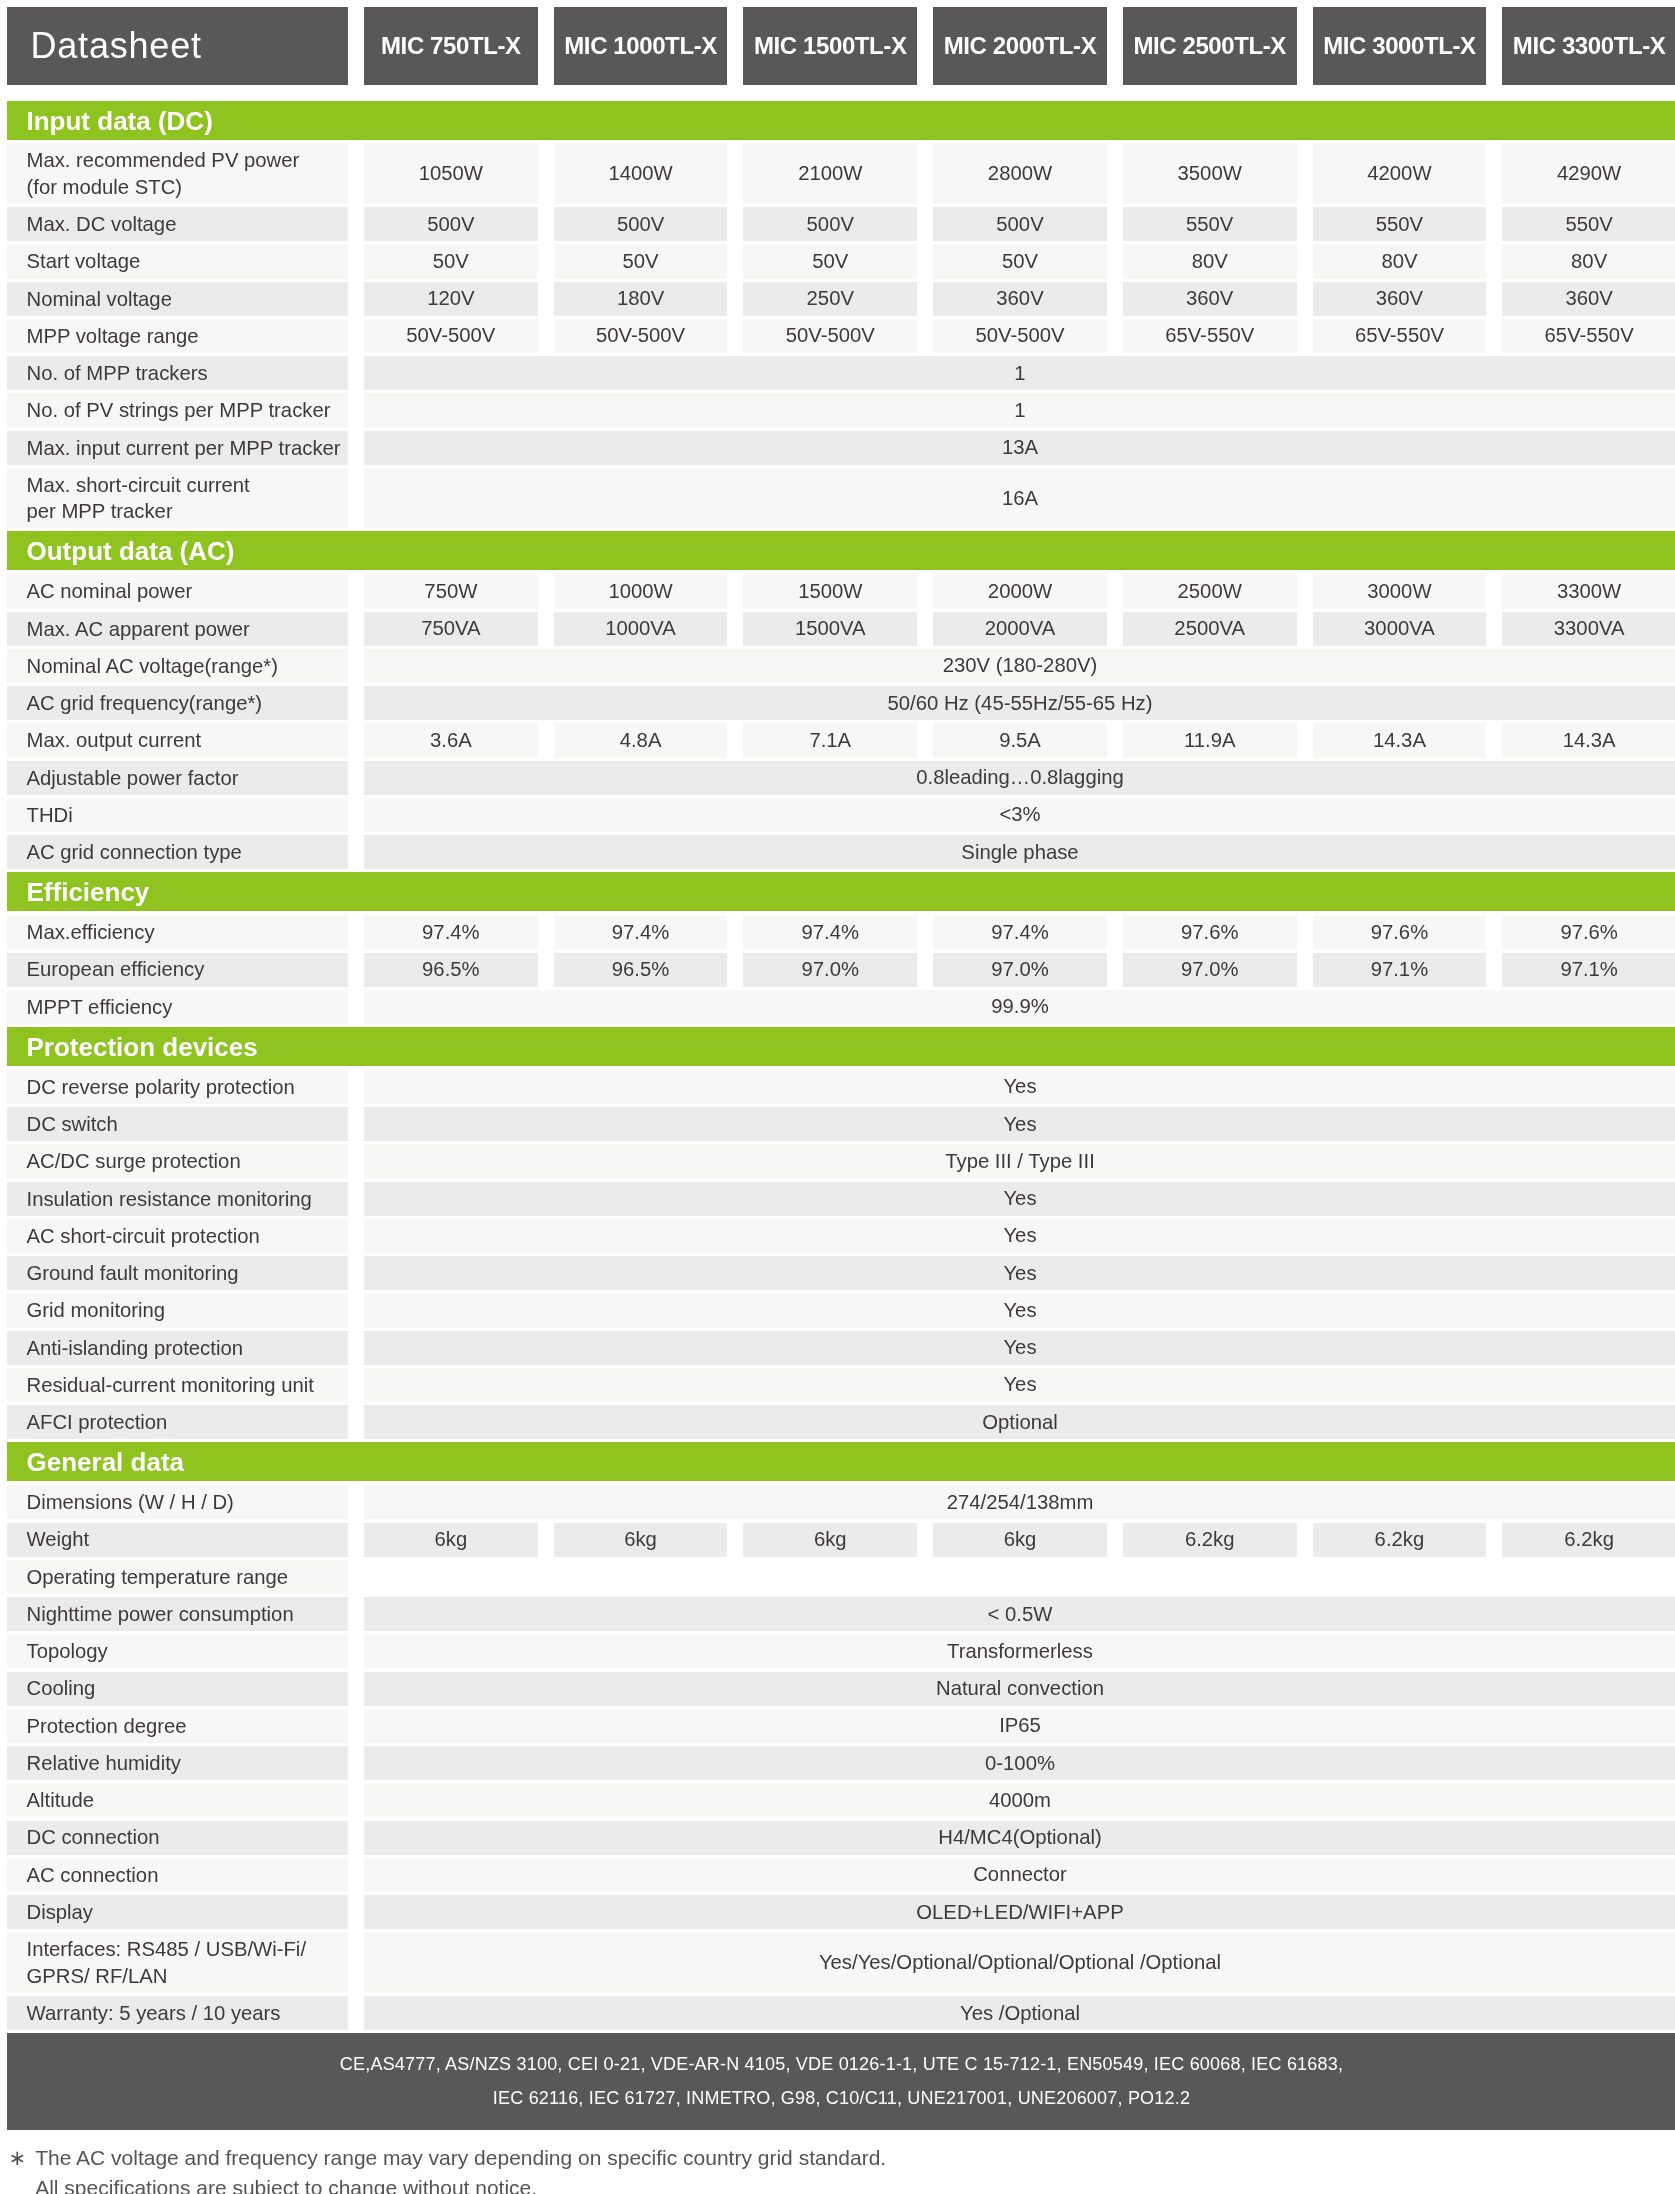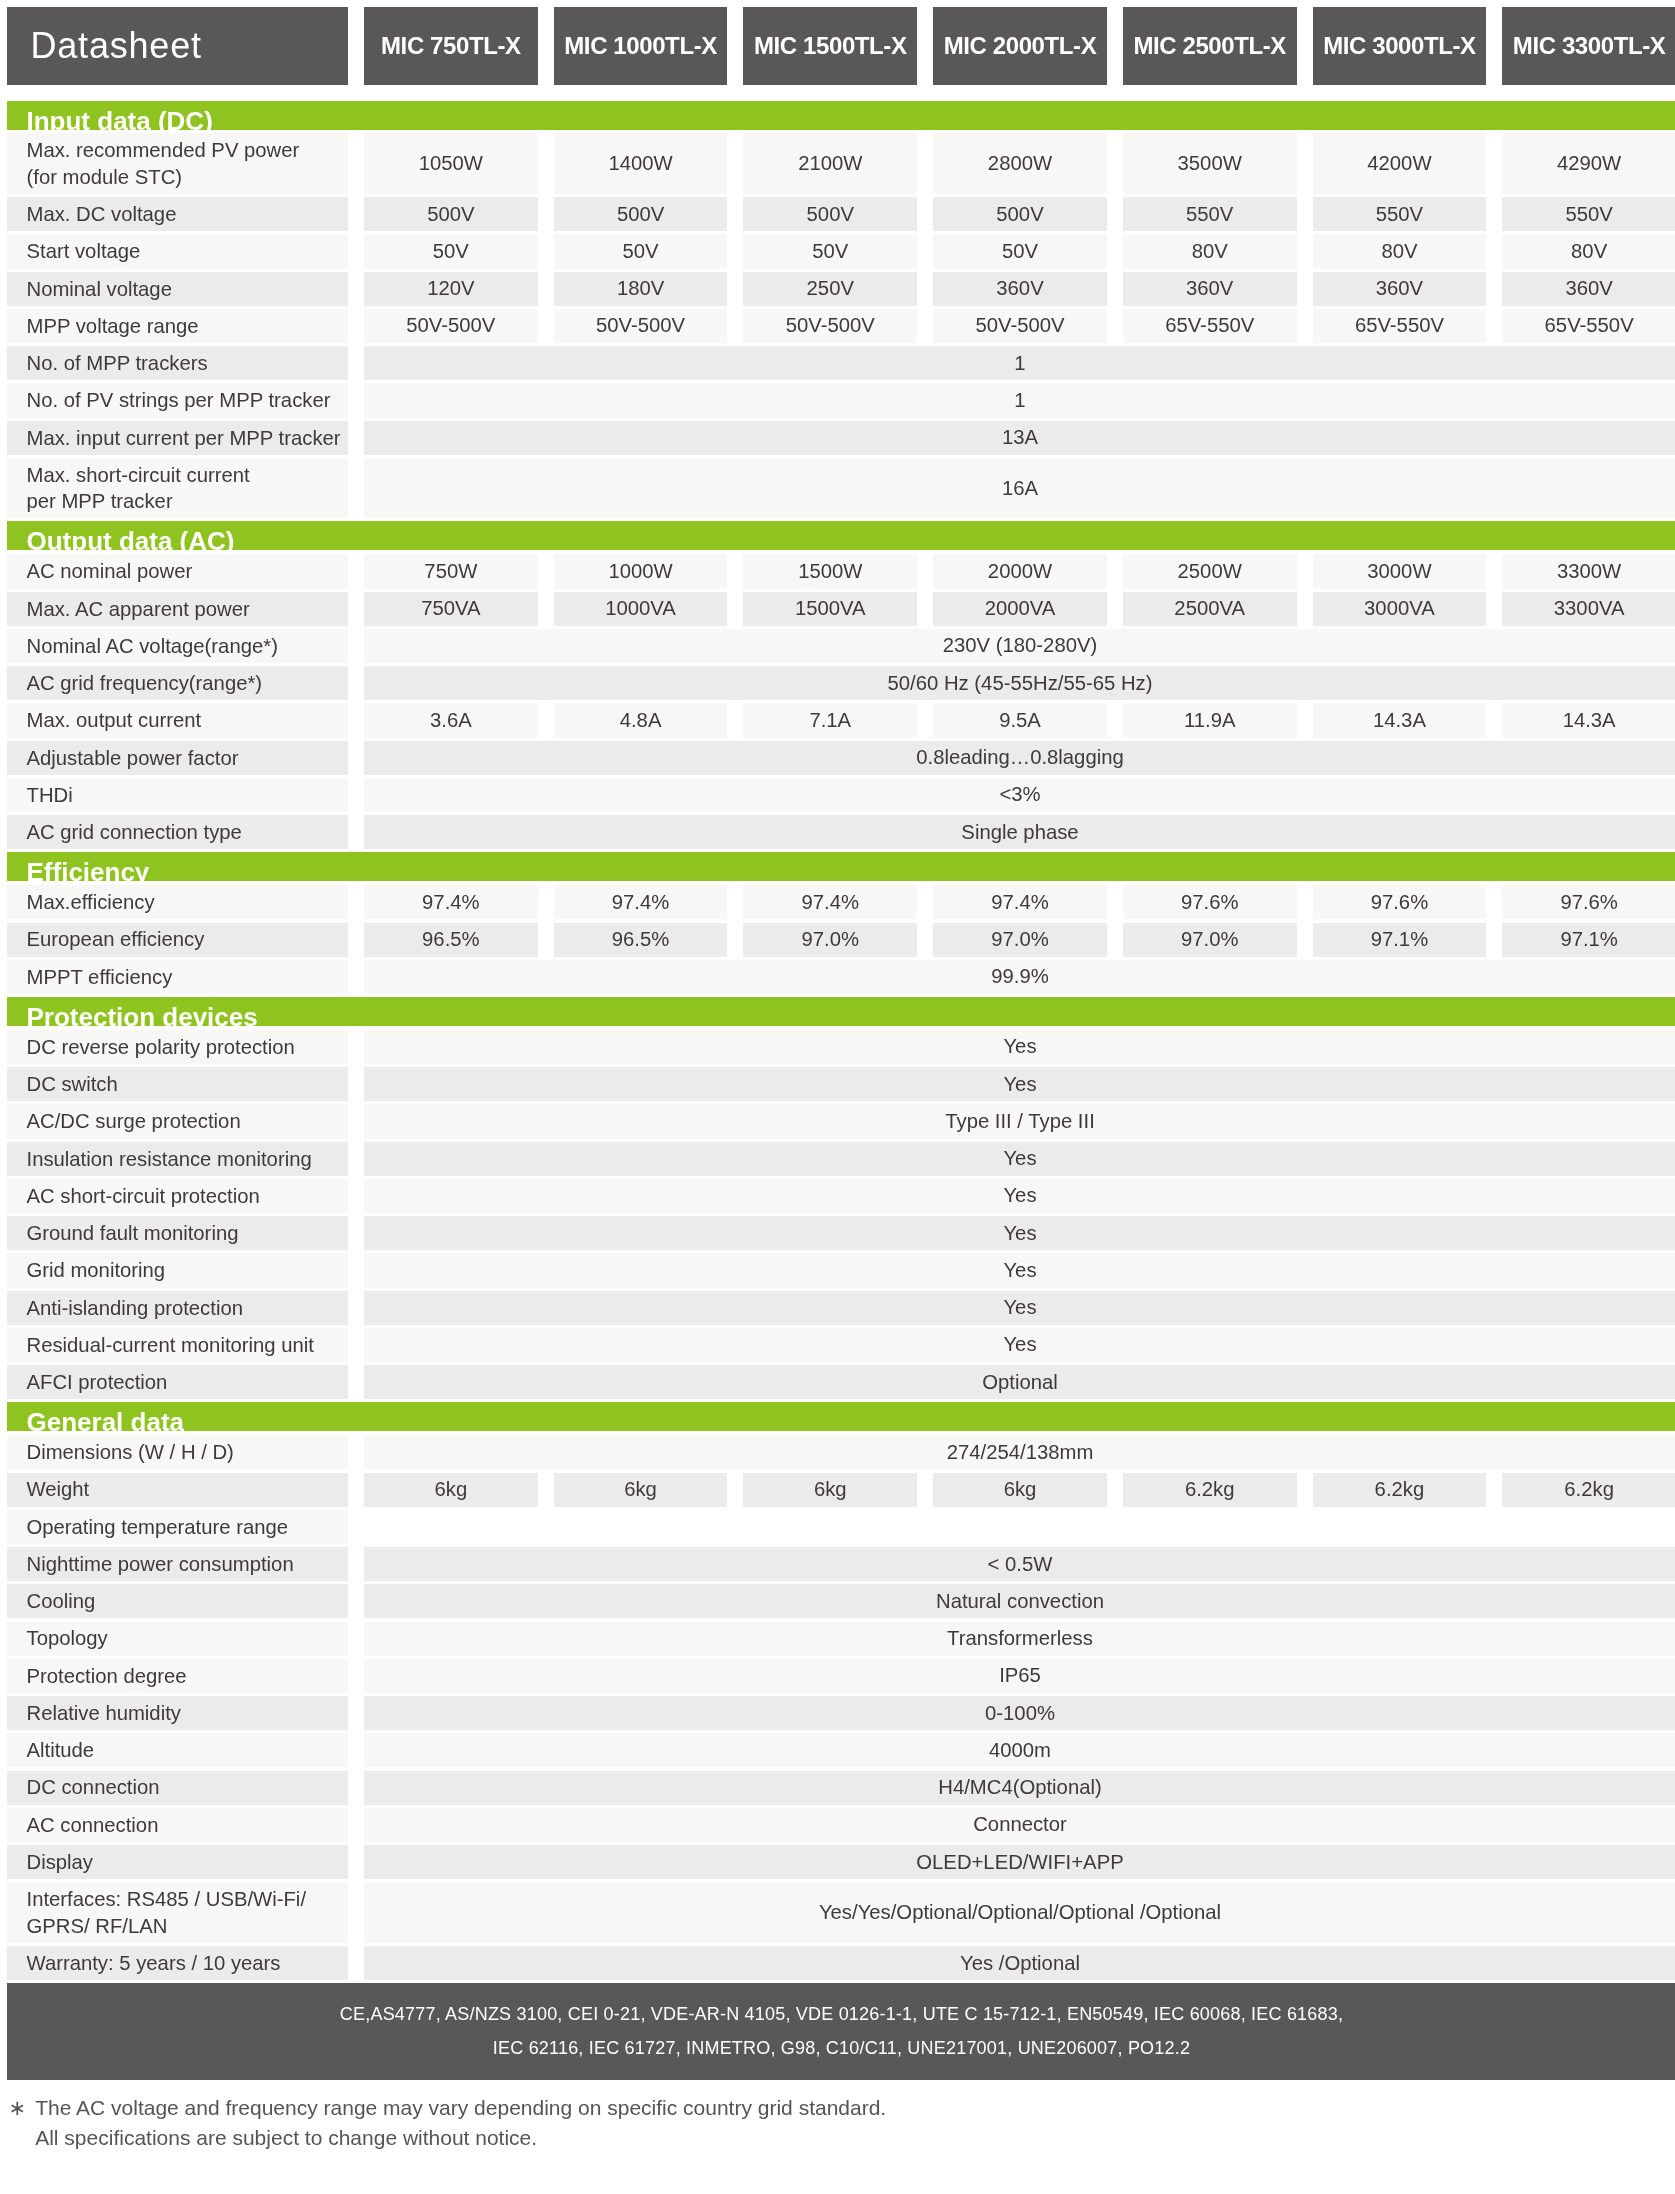--- a/index.html
+++ b/index.html
@@ -29,21 +29,21 @@
     white-space: nowrap;
   }
   .title-cell {
     justify-content: flex-start; padding-left: 23.5px; box-sizing: border-box;
     font-weight: 400; font-size: 36px; letter-spacing: 0.8px;
   }
 
   
   .section-bar {
     background: #8fc31f; color: #ffffff;
-    height: 29px; line-height: 41px;
+    height: 39px; line-height: 41px;
     font-size: 26px; font-weight: 700;
     padding-left: 19.5px;
     margin-bottom: 3.9px;
   }
 
   
   .cell {
     display: flex; align-items: center; justify-content: center;
     font-size: 20.3px;
     min-height: 34px;
@@ -305,26 +305,26 @@
         <div class="cell r1">6.2kg</div>
       </div>
       <div class="grid-row">
         <div class="cell label r0">Operating temperature range</div>
       </div>
       <div class="grid-row">
         <div class="cell label r1">Nighttime power consumption</div>
         <div class="cell span-cell r1">&lt; 0.5W</div>
       </div>
       <div class="grid-row">
+        <div class="cell label r0">Topology</div>
+        <div class="cell span-cell r0">Transformerless</div>
+      </div>
+      <div class="grid-row">
         <div class="cell label r1">Cooling</div>
         <div class="cell span-cell r1">Natural convection</div>
-      </div>
-      <div class="grid-row">
-        <div class="cell label r0">Topology</div>
-        <div class="cell span-cell r0">Transformerless</div>
       </div>
       <div class="grid-row">
         <div class="cell label r0">Protection degree</div>
         <div class="cell span-cell r0">IP65</div>
       </div>
       <div class="grid-row">
         <div class="cell label r1">Relative humidity</div>
         <div class="cell span-cell r1">0-100%</div>
       </div>
       <div class="grid-row">

